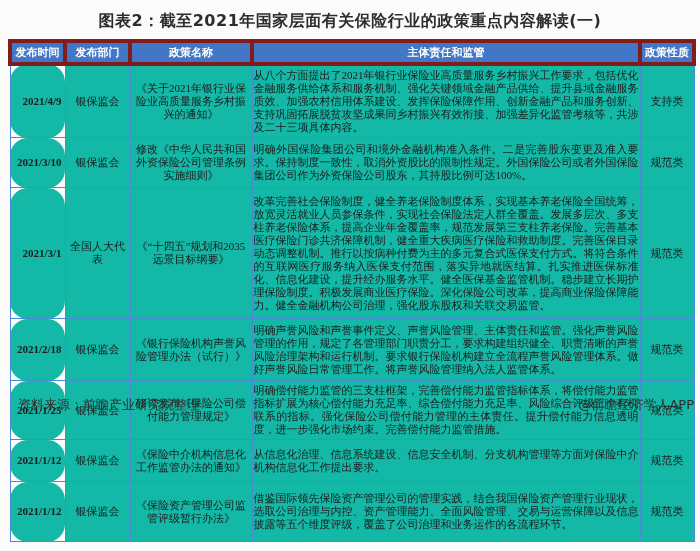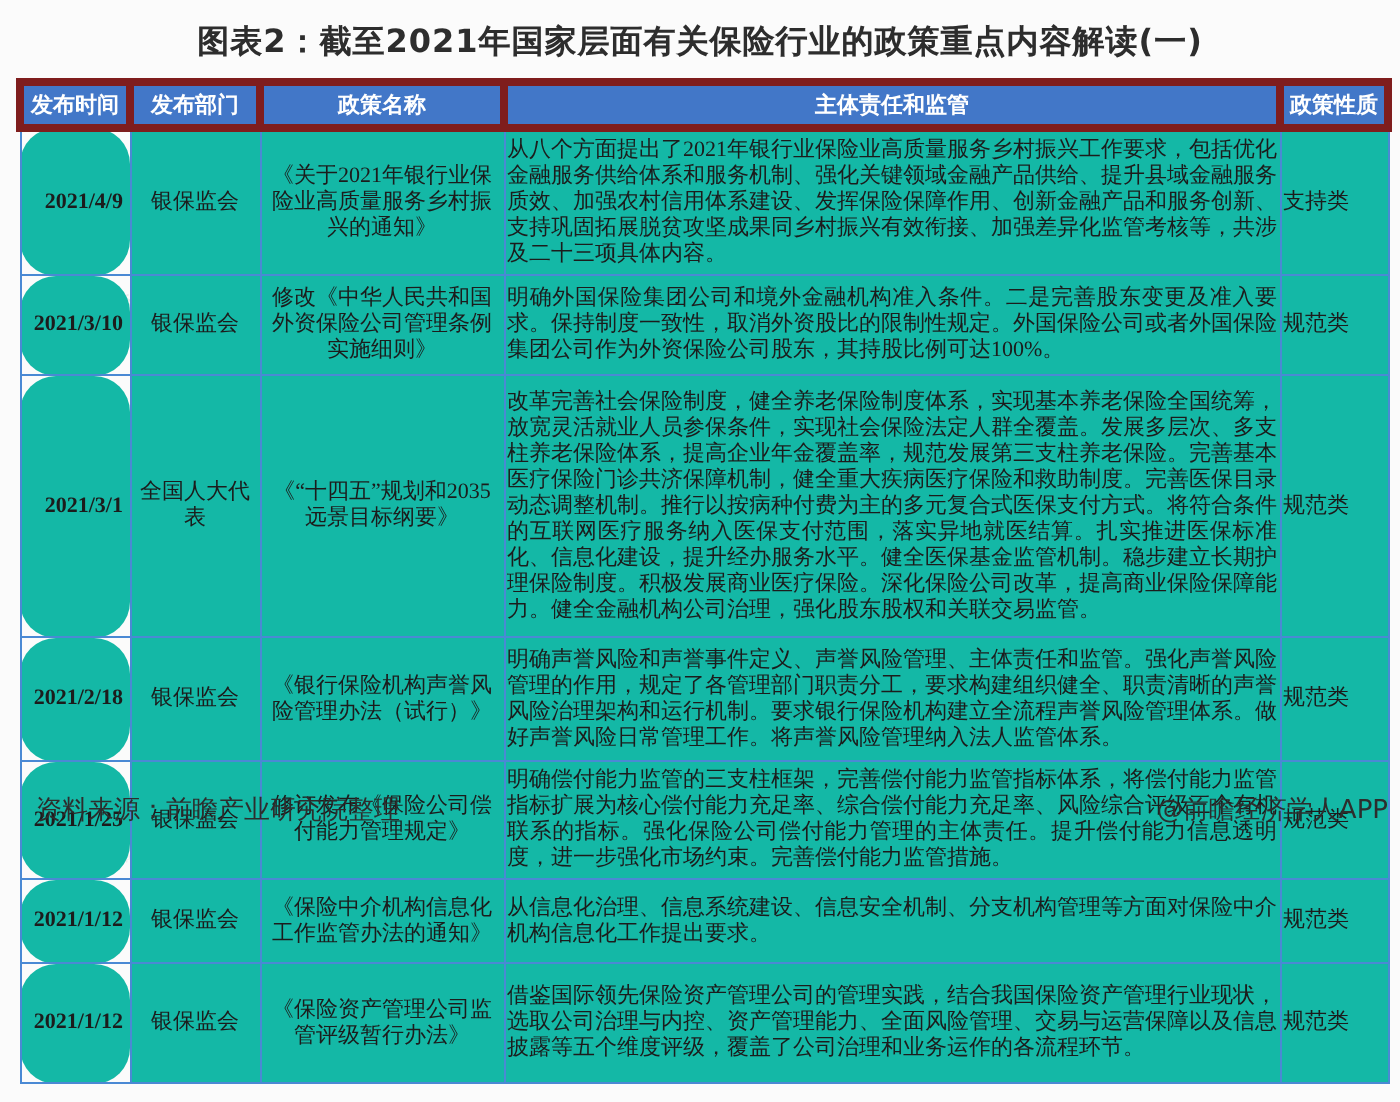--- a/index.html
+++ b/index.html
@@ -60,21 +60,21 @@
   td.date {
     text-align: right;
     font-weight: bold;
     white-space: nowrap;
     padding-right: 3px;
     border-radius: 18px;
   }
   td.dept   { text-align: center; }
   td.policy { text-align: center; }
   td.content{ text-align: justify; }
-  td.nature { }
+  td.nature { text-align: center; }
 
   tr.r1 { height: 64px; }
   tr.r2 { height: 50px; }
   tr.r3 { height: 131px; }
   tr.r4 { height: 62px; }
   tr.r5 { height: 44px; }
   tr.r6 { height: 42px; }
   tr.r7 { height: 60px; }
 
   .footer {

